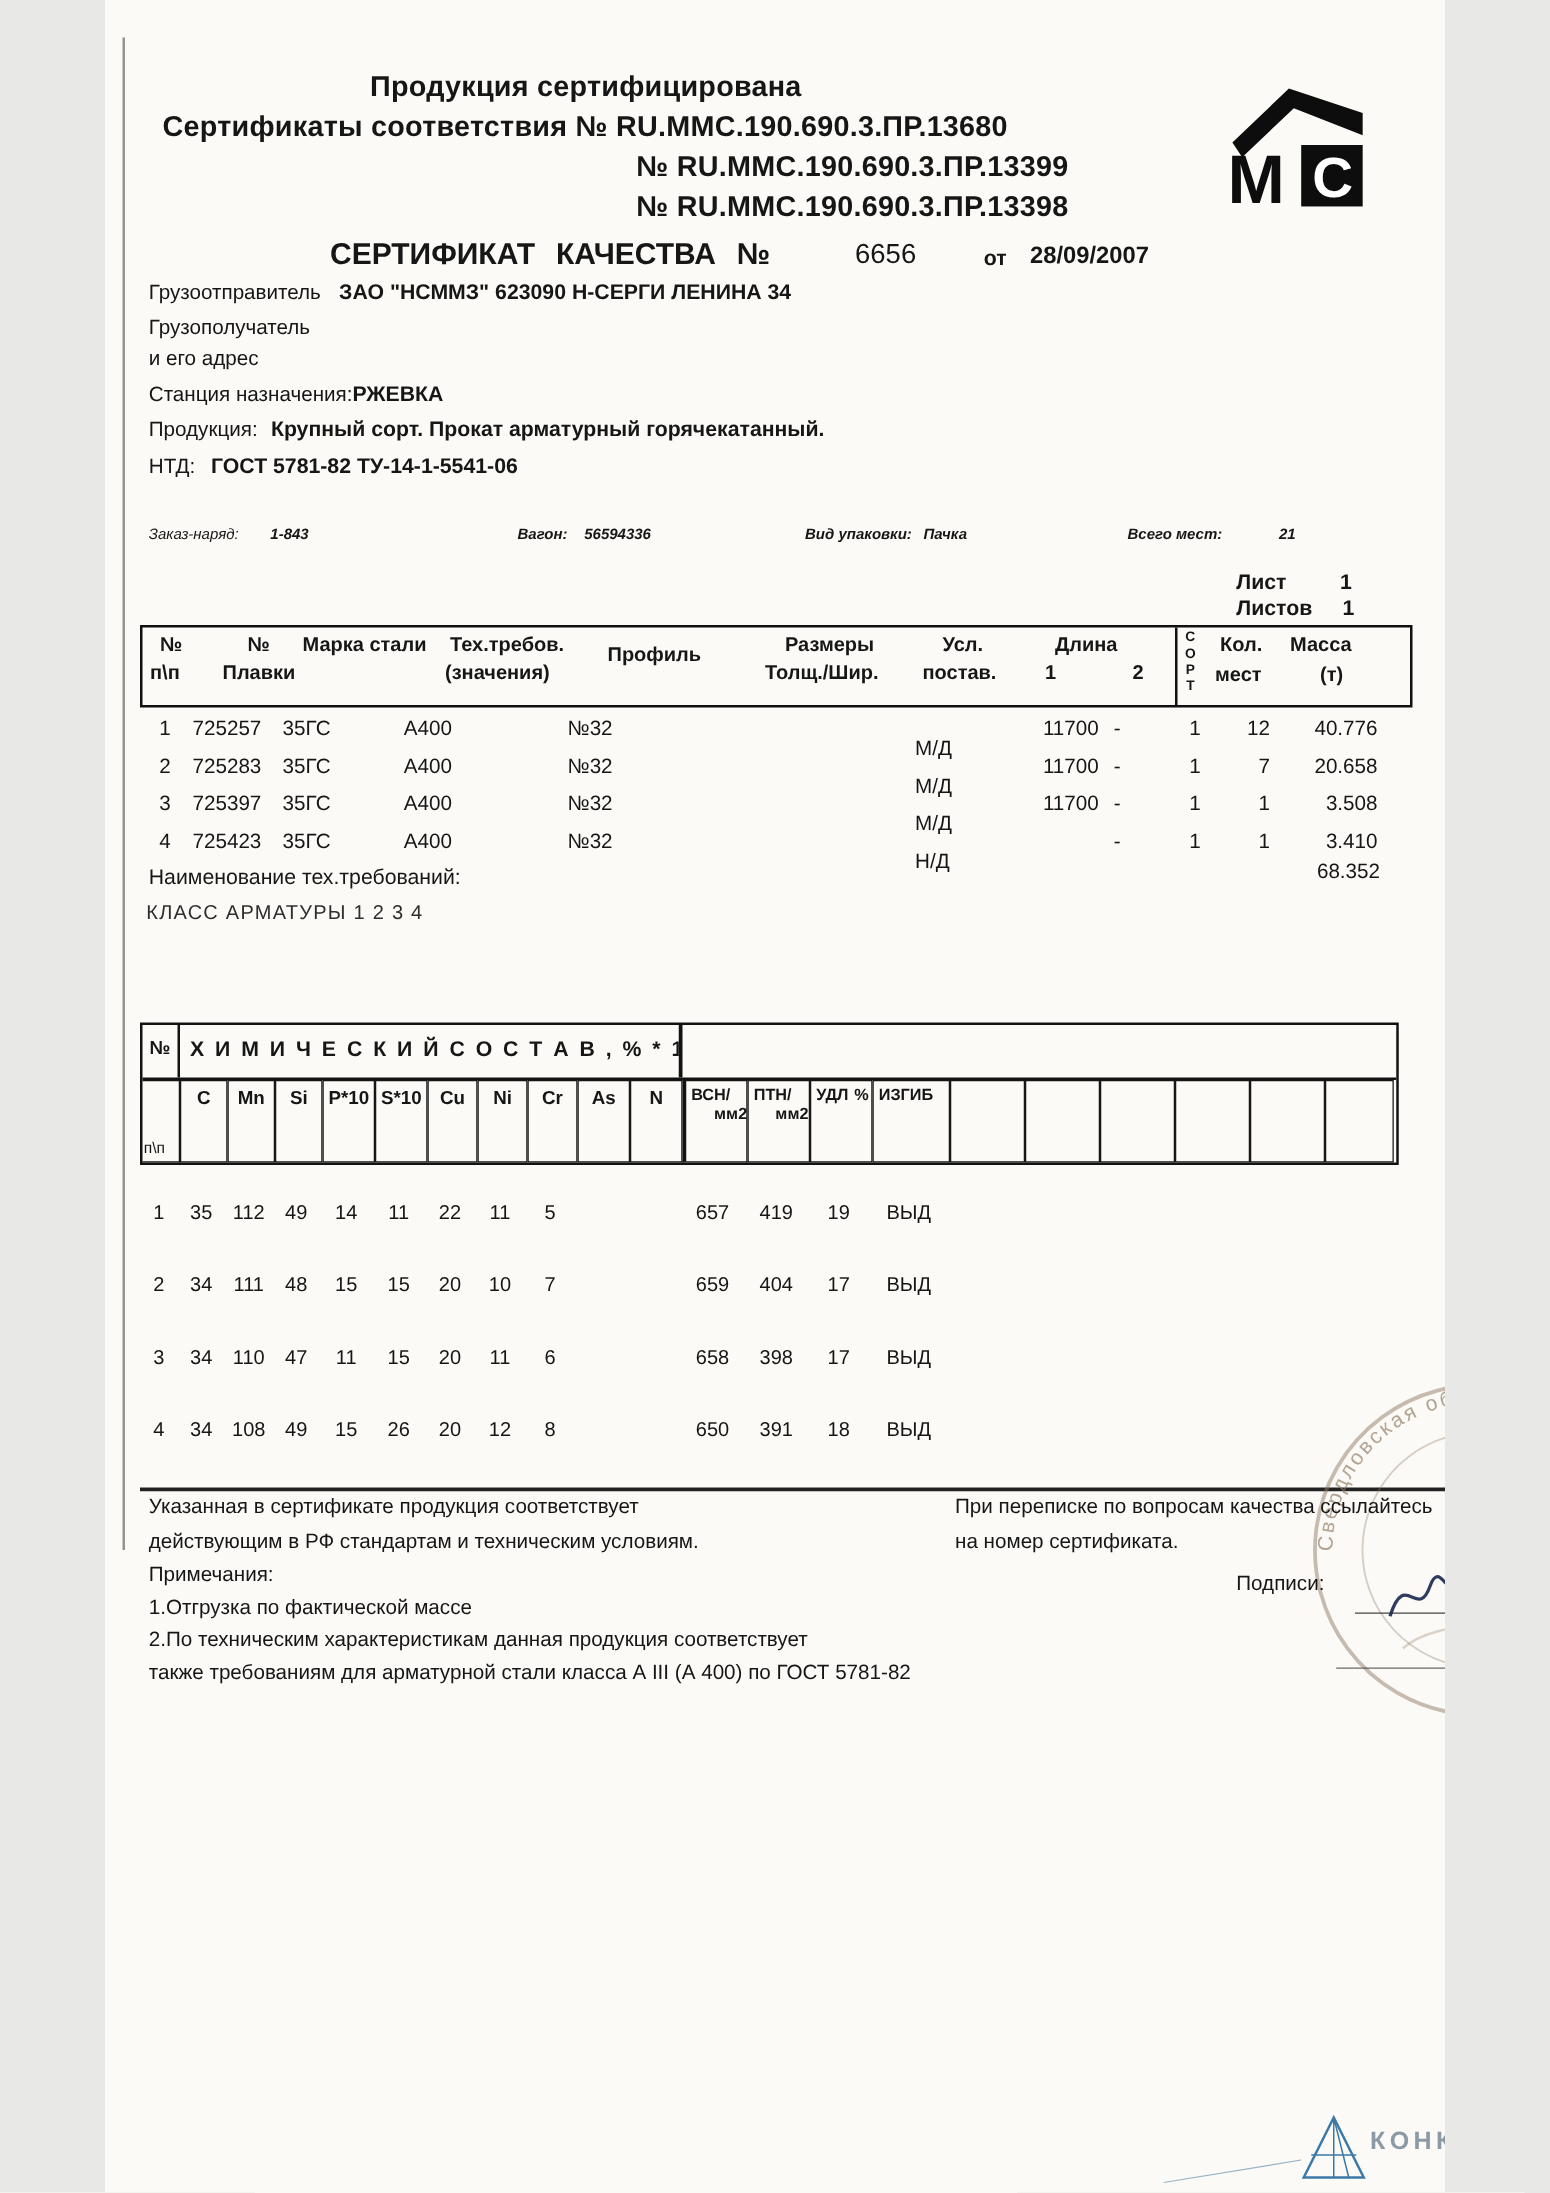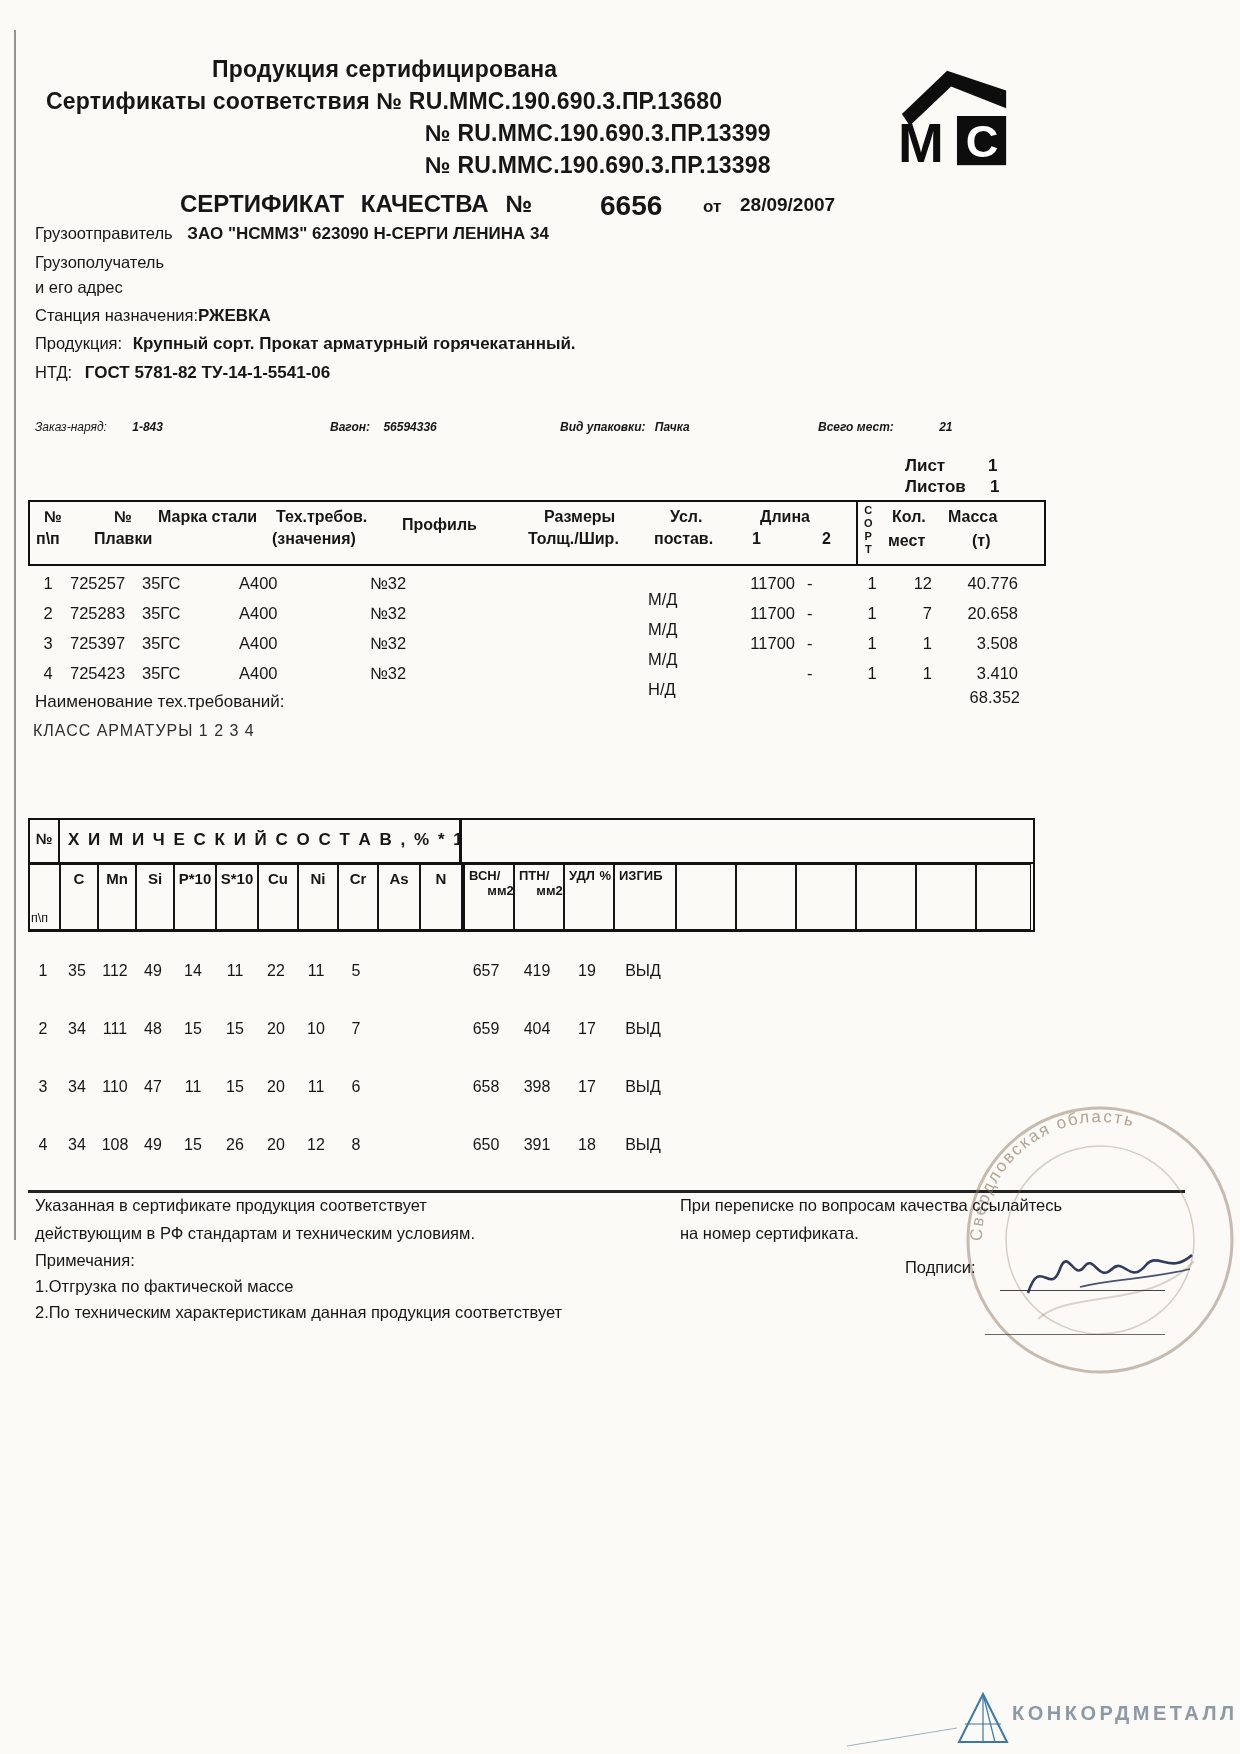--- a/index.html
+++ b/index.html
@@ -1,27 +1,27 @@
 <!DOCTYPE html>
 <html><head>
 <meta charset="utf-8">
 <style>
   html,body{margin:0;padding:0;}
   body{background:#e8e8e6;}
   .page{
-    position:relative;width:1240px;height:1754px;margin:0 auto;
+    position:relative;width:1072px;height:1754px;margin:0 auto;
     background:#fbfaf6;overflow:hidden;
     font-family:"Liberation Sans","DejaVu Sans",sans-serif;
     color:#161616;
   }
   .abs{position:absolute;}
   
   .hline{font-size:23px;font-weight:700;letter-spacing:.2px;white-space:nowrap;}
   .cert-title{font-size:24px;font-weight:700;word-spacing:10px;white-space:nowrap;}
-  .cert-number{font-size:28px;font-weight:700;}
+  .cert-number{font-size:22px;font-weight:400;}
   .cert-from{font-size:17px;font-weight:700;}
   .cert-date{font-size:19px;font-weight:700;}
   
   .info{font-size:16.5px;white-space:nowrap;}
   .info .val{font-weight:700;font-size:17px;}
   
   .order{font-size:12px;white-space:nowrap;font-style:italic;}
   .order .val{font-weight:700;margin-left:20px;}
   .sheet{font-size:17px;font-weight:700;}
   
@@ -382,20 +382,21 @@
       </div>
     </div>
 
   <div class="abs hr" style="left:28px;top:1190px;width:1157px;"></div>
 
   <div class="abs foot" style="left:35px;top:1196px;">Указанная в сертификате продукция соответствует</div>
   <div class="abs foot" style="left:35px;top:1224px;">действующим в РФ стандартам и техническим условиям.</div>
   <div class="abs foot" style="left:35px;top:1251px;">Примечания:</div>
   <div class="abs foot" style="left:35px;top:1277px;">1.Отгрузка по фактической массе</div>
   <div class="abs foot" style="left:35px;top:1303px;">2.По техническим характеристикам данная продукция соответствует</div>
+  <div class="abs foot" style="left:35px;top:1329px;">также требованиям для арматурной стали класса А III (А 400) по ГОСТ 5781-82</div>
 
   <div class="abs foot" style="left:680px;top:1196px;">При переписке по вопросам качества ссылайтесь</div>
   <div class="abs foot" style="left:680px;top:1224px;">на номер сертификата.</div>
   <div class="abs foot" style="left:905px;top:1258px;">Подписи:</div>
 
   <div class="abs sigline" style="left:1000px;top:1290px;width:165px;"></div>
   <div class="abs sigline" style="left:985px;top:1334px;width:180px;opacity:.8;"></div>
 
   <svg class="abs" style="left:950px;top:1090px;transform:rotate(-15deg);z-index:1;" width="300" height="300" viewBox="0 0 300 300">
     <circle cx="150" cy="150" r="132" fill="none" stroke="rgba(146,124,102,0.5)" stroke-width="3"></circle>

